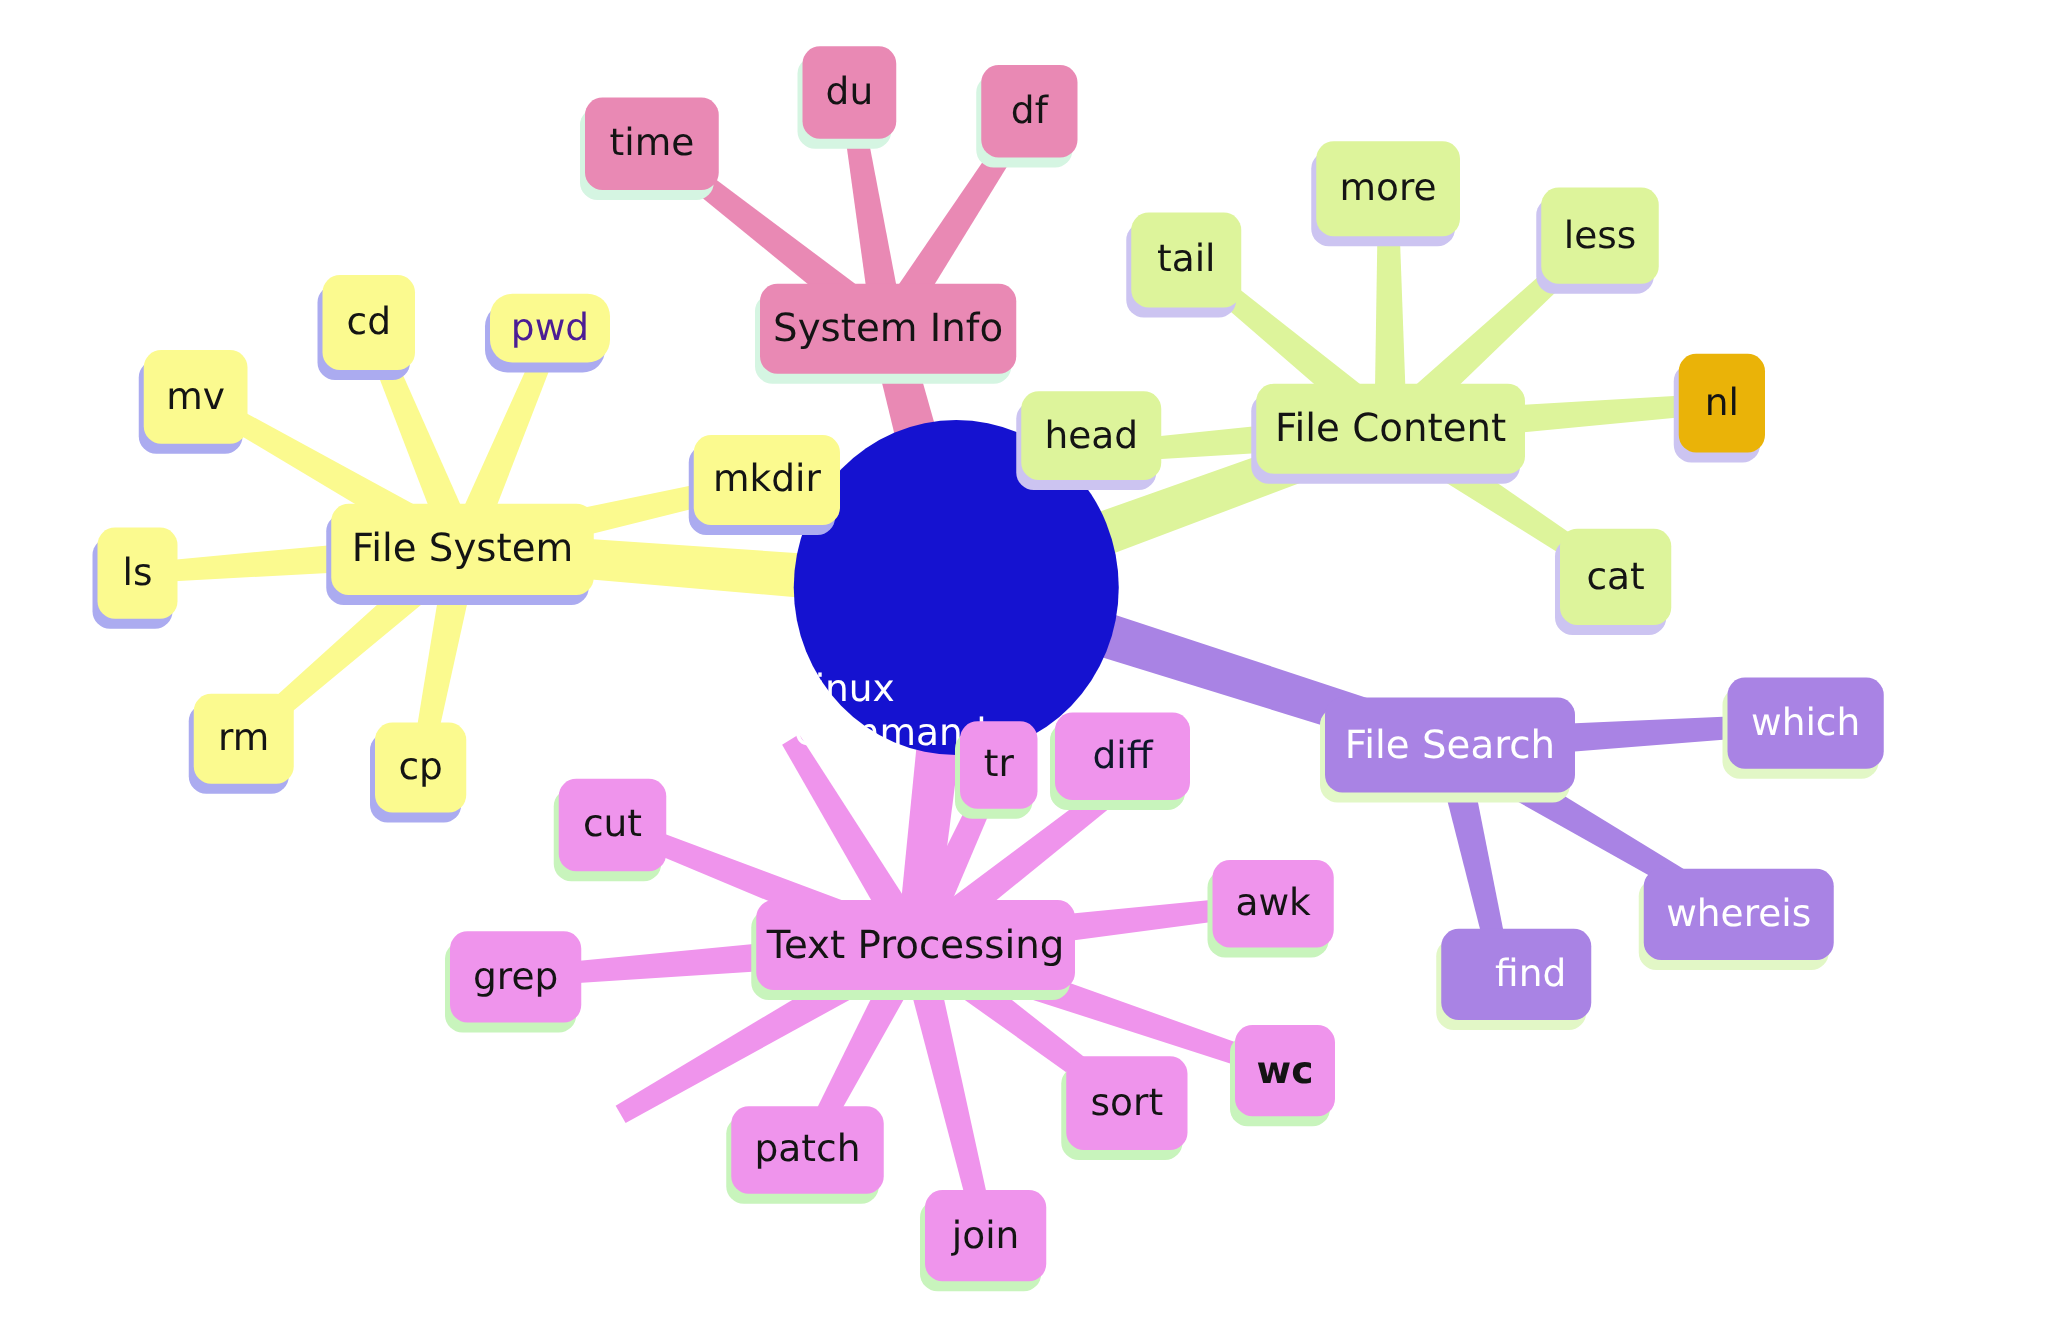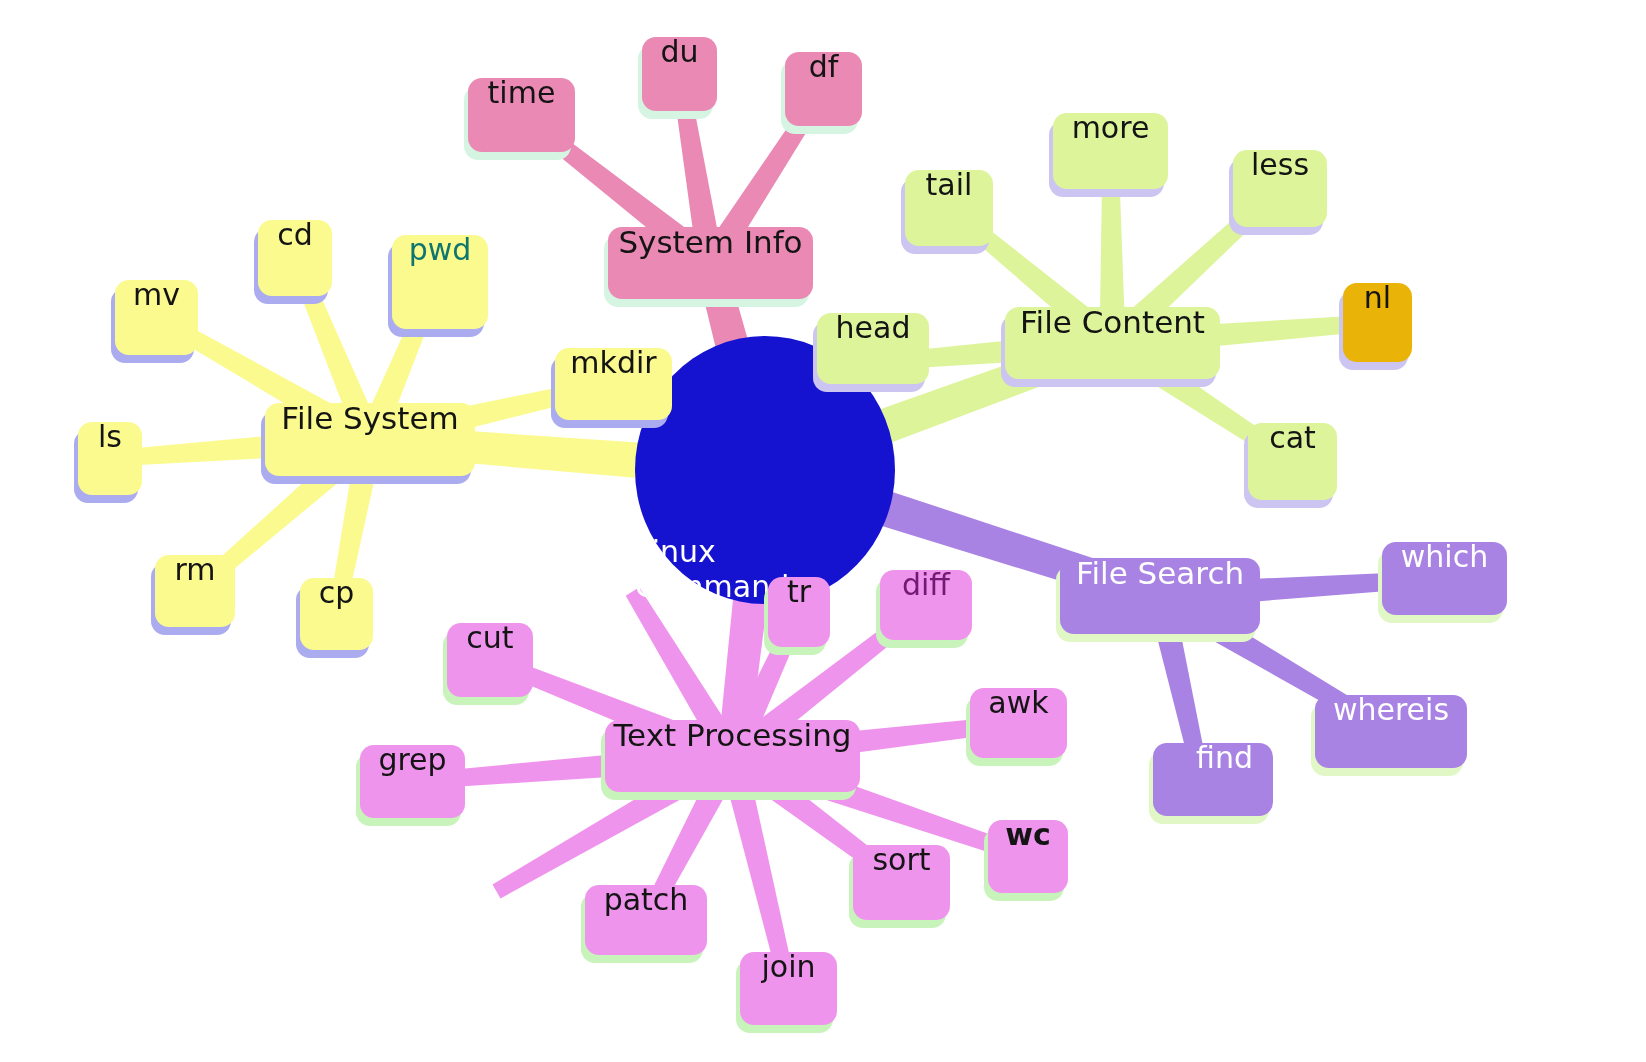--- a/index.html
+++ b/index.html
@@ -6,21 +6,21 @@
   #stage{
     position:relative;
     width:1646px;height:1062px;
     background:#ffffff;
     overflow:hidden;
     font-family:"DejaVu Sans","Liberation Sans",sans-serif;
   }
   #edges{position:absolute;left:0;top:0;z-index:0;}
   .node{
     position:absolute;
-    display:flex;align-items:flex-start;justify-content:center;
+    display:flex;align-items:center;justify-content:center;
     border-radius:14px;
     font-size:30px;
     line-height:1;
     white-space:nowrap;
     z-index:2;
     cursor:default;
   }
   .branch-node{font-size:31px;}
   #center-node{
     position:absolute;
@@ -109,21 +109,21 @@
     </div>
     <div class="node branch-node" style="left: 265px; top: 403px; width: 210px; height: 73px; background: rgb(251, 250, 143); color: rgb(20, 20, 20); box-shadow: rgb(171, 171, 240) -4px 8px 0px;">
       <span>File System</span>
     </div>
     <div class="node" style="left: 115px; top: 280px; width: 83px; height: 75px; background: rgb(251, 250, 143); color: rgb(20, 20, 20); box-shadow: rgb(171, 171, 240) -4px 8px 0px;">
       <span>mv</span>
     </div>
     <div class="node" style="left: 258px; top: 220px; width: 74px; height: 76px; background: rgb(251, 250, 143); color: rgb(20, 20, 20); box-shadow: rgb(171, 171, 240) -4px 8px 0px;">
       <span>cd</span>
     </div>
-    <div class="node" style="left: 392px; top: 235px; width: 96px; height: 94px; background: rgb(251, 250, 143); color: #0f766e; box-shadow: rgb(171, 171, 240) -4px 8px 0px;">
+    <div class="node" style="left: 392px; top: 235px; width: 96px; height: 55px; background: rgb(251, 250, 143); color: #4c1d95; box-shadow: rgb(171, 171, 240) -4px 8px 0px; border-radius: 18px;">
       <span>pwd</span>
     </div>
     <div class="node" style="left: 78px; top: 422px; width: 64px; height: 73px; background: rgb(251, 250, 143); color: rgb(20, 20, 20); box-shadow: rgb(171, 171, 240) -4px 8px 0px;">
       <span>ls</span>
     </div>
     <div class="node" style="left: 555px; top: 348px; width: 117px; height: 72px; background: rgb(251, 250, 143); color: rgb(20, 20, 20); box-shadow: rgb(171, 171, 240) -4px 8px 0px;">
       <span>mkdir</span>
     </div>
     <div class="node" style="left: 155px; top: 555px; width: 80px; height: 72px; background: rgb(251, 250, 143); color: rgb(20, 20, 20); box-shadow: rgb(171, 171, 240) -4px 8px 0px;">
       <span>rm</span>
@@ -142,21 +142,21 @@
     </div>
     <div class="node" style="left: 1153px; top: 743px; width: 97px; height: 73px; background: rgb(169, 131, 228); color: rgb(255, 255, 255); box-shadow: rgb(226, 247, 198) -4px 8px 0px; padding-left: 23px;">
       <span>find</span>
     </div>
     <div class="node branch-node" style="left: 605px; top: 720px; width: 255px; height: 72px; background: rgb(239, 148, 236); color: rgb(20, 20, 20); box-shadow: rgb(200, 244, 188) -4px 8px 0px;">
       <span>Text Processing</span>
     </div>
     <div class="node" style="left: 768px; top: 577px; width: 62px; height: 70px; background: rgb(239, 148, 236); color: rgb(20, 20, 20); box-shadow: rgb(200, 244, 188) -4px 8px 0px;">
       <span>tr</span>
     </div>
-    <div class="node" style="left: 880px; top: 570px; width: 92px; height: 70px; background: rgb(239, 148, 236); color: #701a75; box-shadow: rgb(200, 244, 188) -4px 8px 0px;">
+    <div class="node" style="left: 844px; top: 570px; width: 108px; height: 70px; background: rgb(239, 148, 236); color: #0f172a; box-shadow: rgb(200, 244, 188) -4px 8px 0px;">
       <span>diff</span>
     </div>
     <div class="node" style="left: 447px; top: 623px; width: 86px; height: 74px; background: rgb(239, 148, 236); color: rgb(20, 20, 20); box-shadow: rgb(200, 244, 188) -4px 8px 0px;">
       <span>cut</span>
     </div>
     <div class="node" style="left: 970px; top: 688px; width: 97px; height: 70px; background: rgb(239, 148, 236); color: rgb(20, 20, 20); box-shadow: rgb(200, 244, 188) -4px 8px 0px;">
       <span>awk</span>
     </div>
     <div class="node" style="left: 360px; top: 745px; width: 105px; height: 73px; background: rgb(239, 148, 236); color: rgb(20, 20, 20); box-shadow: rgb(200, 244, 188) -4px 8px 0px;">
       <span>grep</span>

